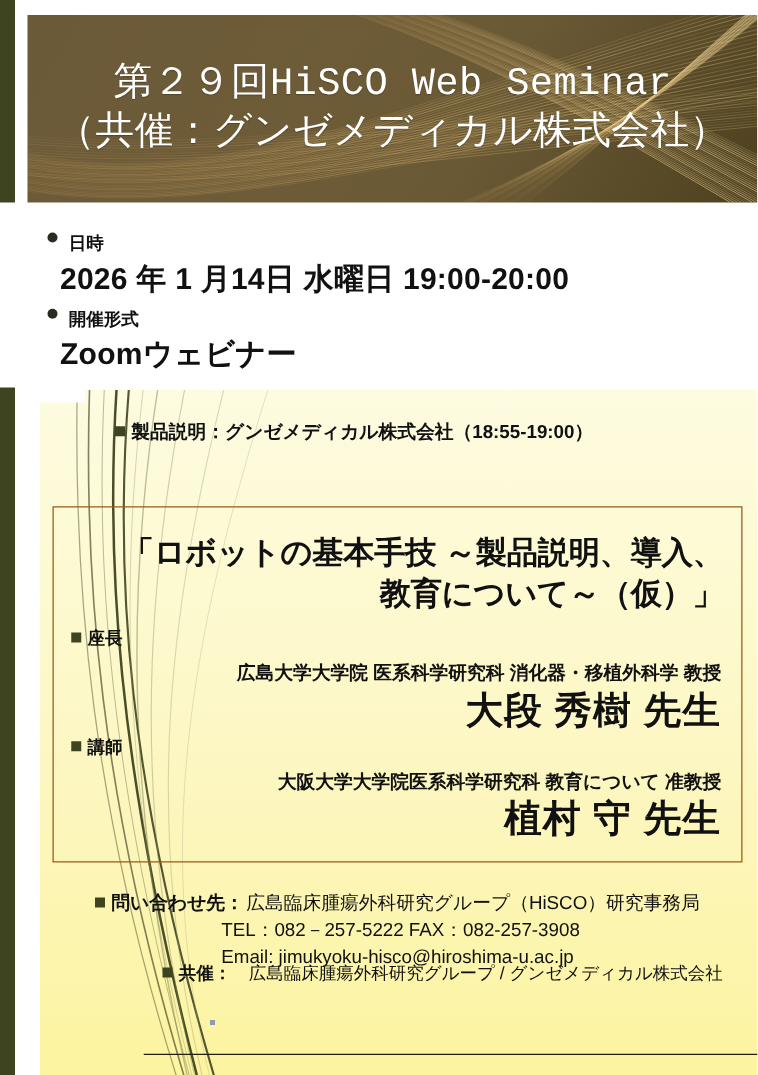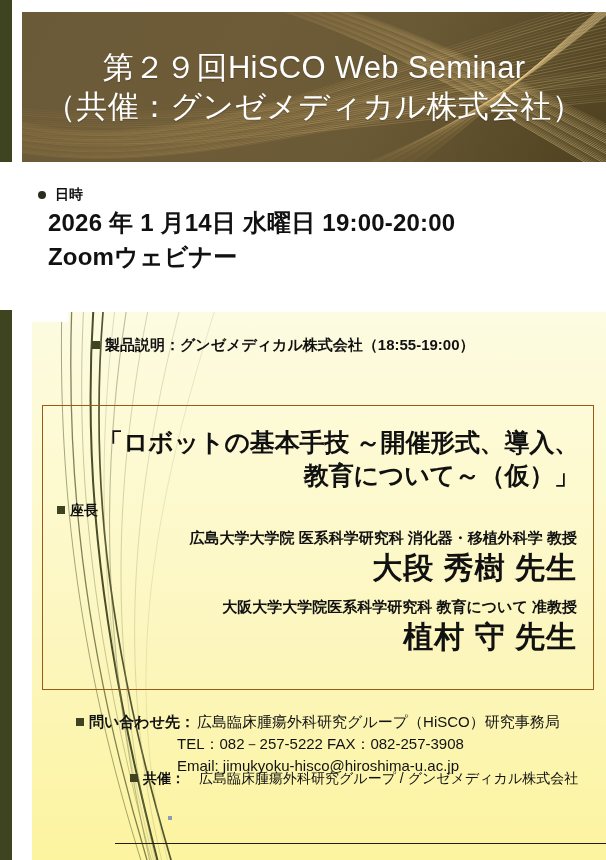--- a/index.html
+++ b/index.html
@@ -32,20 +32,21 @@
 
   
   #header-banner {
     position: absolute;
     left: 22px;
     top: 12px;
     width: 584px;
     height: 150px;
     background: linear-gradient(118deg, #6b5a38 0%, #6e5c38 38%, #6a5935 62%, #4e411f 100%);
     overflow: hidden;
+    font-family: Liberation Mono, monospace;
   }
   #header-banner .banner-swirl {
     position: absolute;
     inset: 0;
     pointer-events: none;
   }
   #header-text {
     position: absolute;
     left: 0;
     top: 0;
@@ -72,21 +73,20 @@
     position: absolute;
     left: 12px;
     top: 170px;
     width: 594px;
     height: 142px;
     background: #ffffff;
     z-index: 4;
   }
   .bullet-row {
     display: flex;
-    align-items: center;
     margin-left: 26px;
   }
   .dot-bullet {
     width: 8px;
     height: 8px;
     border-radius: 50%;
     background: #2b2b20;
     margin-right: 9px;
     flex: none;
   }
@@ -398,20 +398,24 @@
   </div>
 
   <div id="info-block">
 
     <div class="bullet-row" id="row-datetime">
       <span class="dot-bullet"></span>
       <span class="bullet-label">日時</span>
     </div>
     <div class="info-value" id="value-datetime">2026 年 1 月14日 水曜日  19:00-20:00</div>
 
+    <div class="bullet-row" id="row-format">
+      <span class="dot-bullet"></span>
+      <span class="bullet-label">開催形式</span>
+    </div>
     <div class="info-value" id="value-format">Zoomウェビナー</div>
   </div>
 
   <div id="body-panel">
 
     <svg id="body-swirl" viewBox="0 0 594 550" preserveAspectRatio="none" aria-hidden="true">
       <g id="grass-lines" fill="none">
           <path d="M 62 -10 C 52 130, 60 300, 128 560" stroke="#3f4420" stroke-width="2" stroke-opacity="0.95" fill="none"></path>
           <path d="M 72 -10 C 58 150, 70 320, 142 560" stroke="#3f4420" stroke-width="1.7" stroke-opacity="0.9" fill="none"></path>
           <path d="M 40 -10 C 34 150, 48 330, 118 560" stroke="#4a4f28" stroke-width="1.3" stroke-opacity="0.7" fill="none"></path>
@@ -429,33 +433,36 @@
 
     <div id="body-content">
 
       <div id="product-line">
         <span class="sq-bullet"></span><span>製品説明：グンゼメディカル株式会社（18:55-19:00）</span>
       </div>
 
       <div id="lecture-box">
 
         <div id="lecture-title">
-          <div>「ロボットの基本手技 ～開催形式、導入、</div>
+          <div>「ロボットの基本手技 ～製品説明、導入、</div>
           <div>教育について～（仮）」</div>
         </div>
 
         <div class="role-block" id="chair-block">
           <div class="role-tag">
             <span class="sq-bullet"></span><span>座長</span>
           </div>
           <div class="affiliation">広島大学大学院 医系科学研究科 消化器・移植外科学 教授</div>
           <div class="person-name">大段 秀樹 先生</div>
         </div>
 
         <div class="role-block" id="lecturer-block">
+          <div class="role-tag">
+            <span class="sq-bullet"></span><span>講師</span>
+          </div>
           <div class="affiliation">大阪大学大学院医系科学研究科 教育について 准教授</div>
           <div class="person-name">植村 守 先生</div>
         </div>
       </div>
 
       <div id="contact-block">
         <div id="contact-head">
           <span class="sq-bullet"></span><span>問い合わせ先：</span><span class="office">広島臨床腫瘍外科研究グループ（HiSCO）研究事務局</span>
         </div>
         <div class="contact-line">TEL：082－257-5222  FAX：082-257-3908</div>

